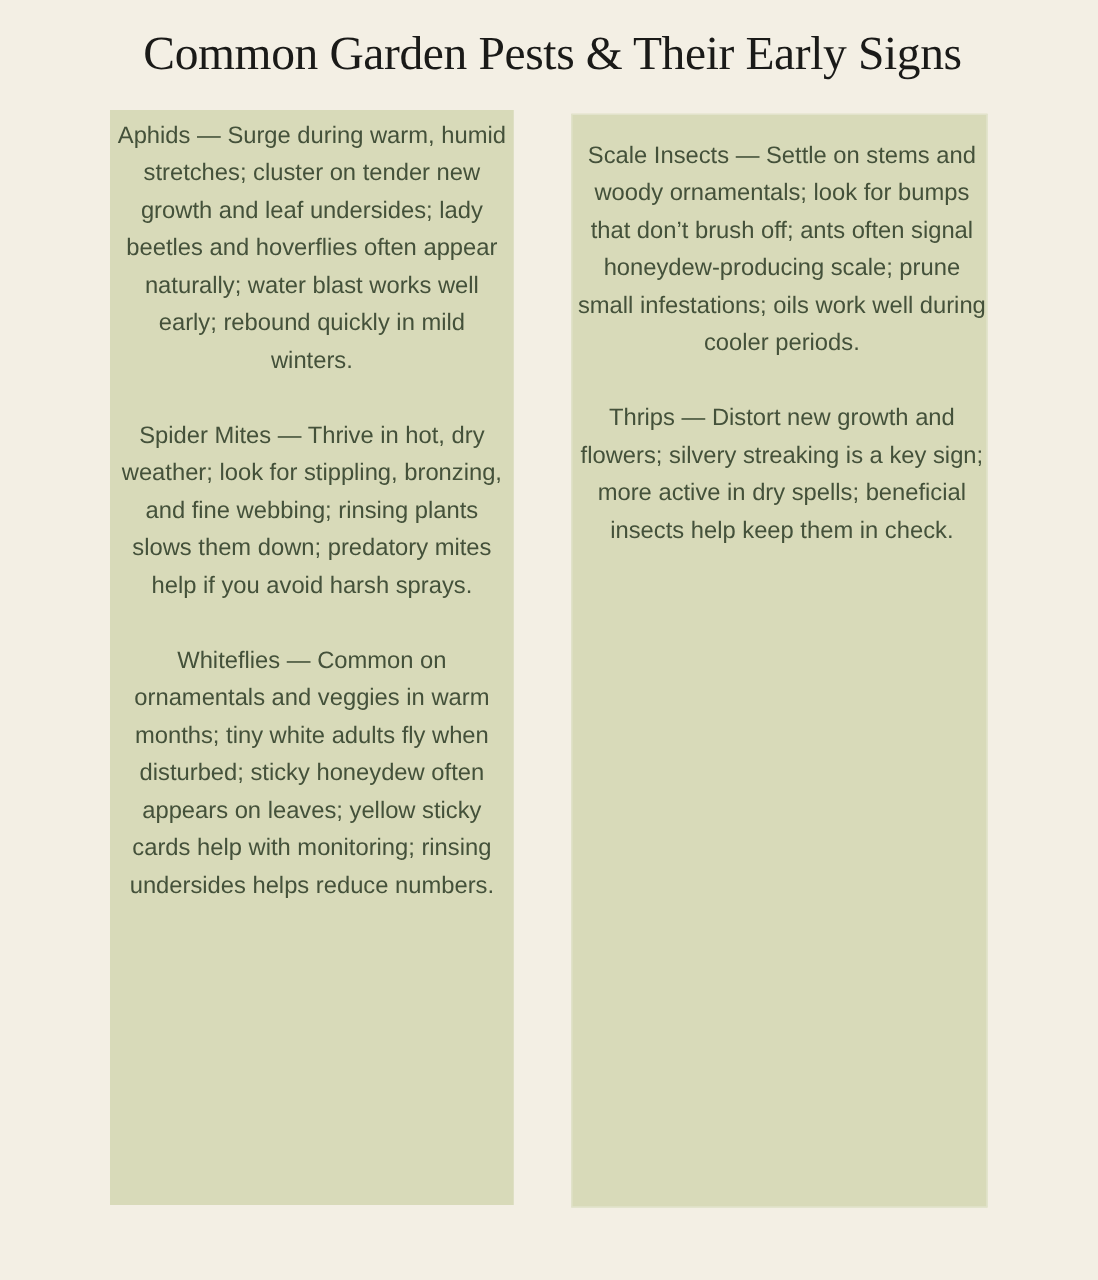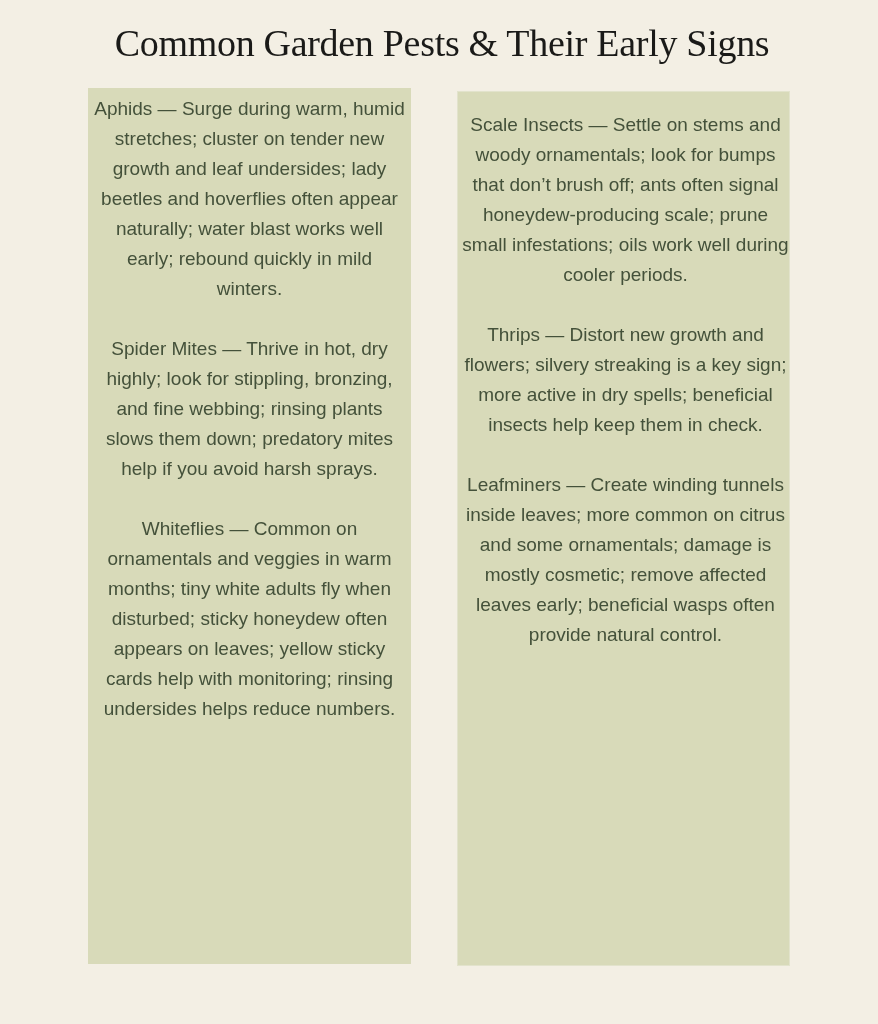--- a/index.html
+++ b/index.html
@@ -33,21 +33,20 @@
   .panel.right { left: 457px; top: 91px; width: 333px; height: 875px; padding: 18px 0 0 4px; border: 1px solid #e2e3cc; }
   .entry { margin: 0 0 30px 0; }
 </style>
 </head>
 <body>
 
 <h1 class="title">Common Garden Pests &amp; Their Early Signs</h1>
 
 <div class="panel left">
   <p class="entry">Aphids — Surge during warm, humid stretches; cluster on tender new growth and leaf undersides; lady beetles and hoverflies often appear naturally; water blast works well early; rebound quickly in mild winters.</p>
-  <p class="entry">Spider Mites — Thrive in hot, dry highly; look for stippling, bronzing, and fine webbing; rinsing plants slows them down; predatory mites help if you avoid harsh sprays.</p>
+  <p class="entry">Spider Mites — Thrive in hot, dry weather; look for stippling, bronzing, and fine webbing; rinsing plants slows them down; predatory mites help if you avoid harsh sprays.</p>
   <p class="entry">Whiteflies — Common on ornamentals and veggies in warm months; tiny white adults fly when disturbed; sticky honeydew often appears on leaves; yellow sticky cards help with monitoring; rinsing undersides helps reduce numbers.</p>
 </div>
 
 <div class="panel right">
   <p class="entry">Scale Insects — Settle on stems and woody ornamentals; look for bumps that don’t brush off; ants often signal honeydew-producing scale; prune small infestations; oils work well during cooler periods.</p>
   <p class="entry">Thrips — Distort new growth and flowers; silvery streaking is a key sign; more active in dry spells; beneficial insects help keep them in check.</p>
-  <p class="entry">Leafminers — Create winding tunnels inside leaves; more common on citrus and some ornamentals; damage is mostly cosmetic; remove affected leaves early; beneficial wasps often provide natural control.</p>
 </div>
 
 </body></html>

